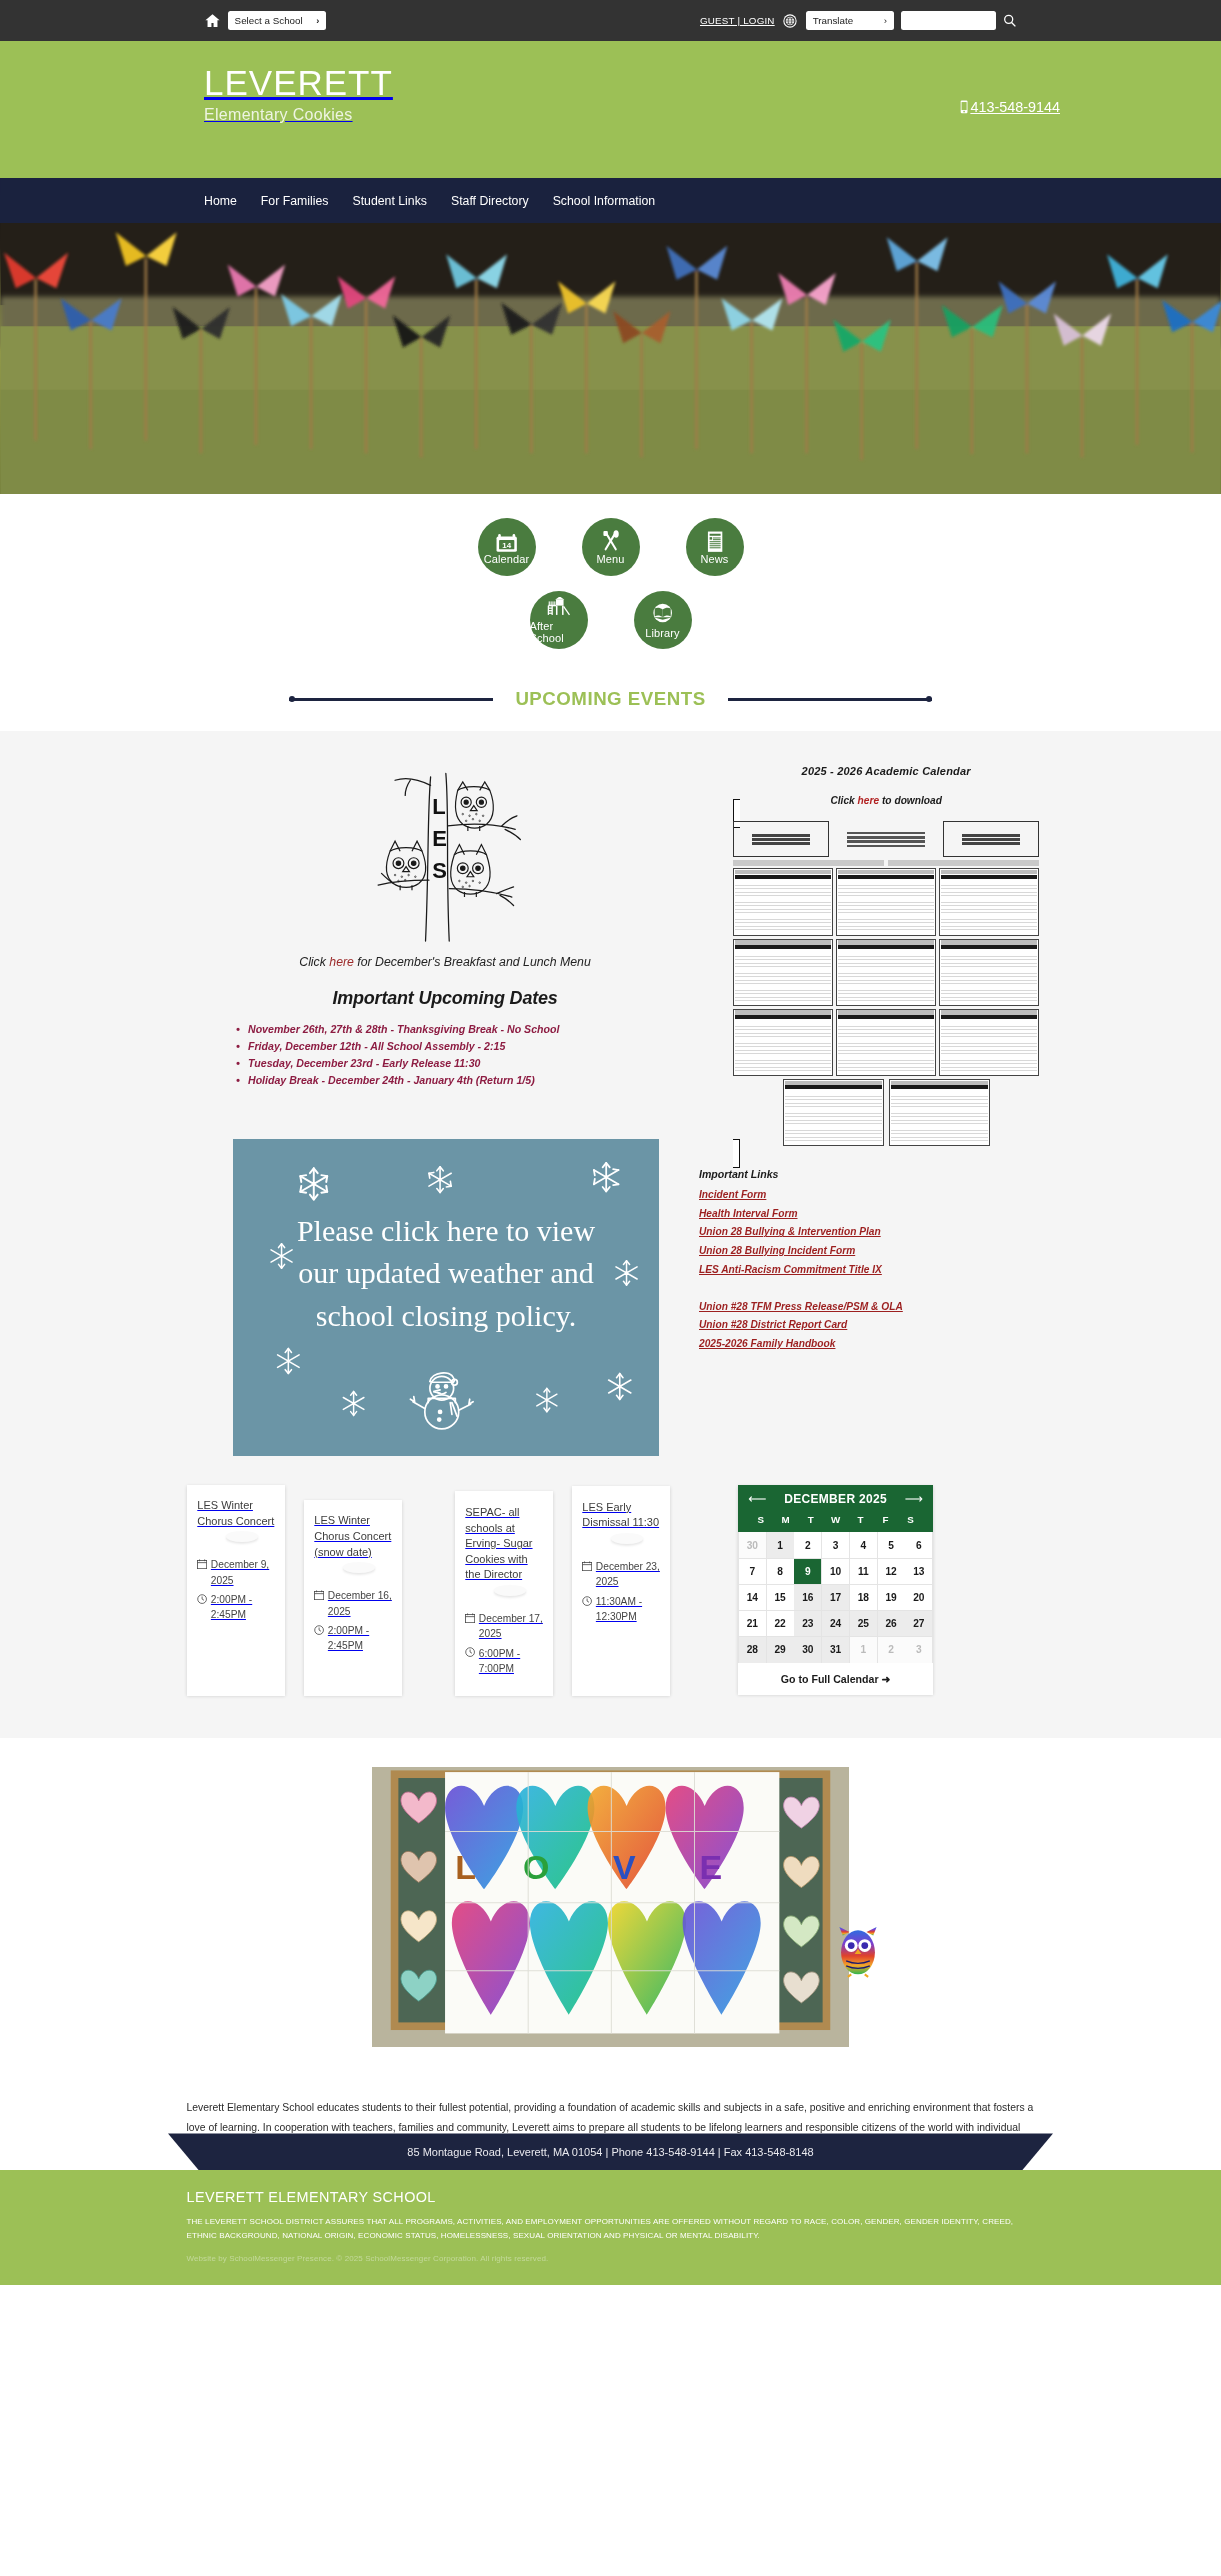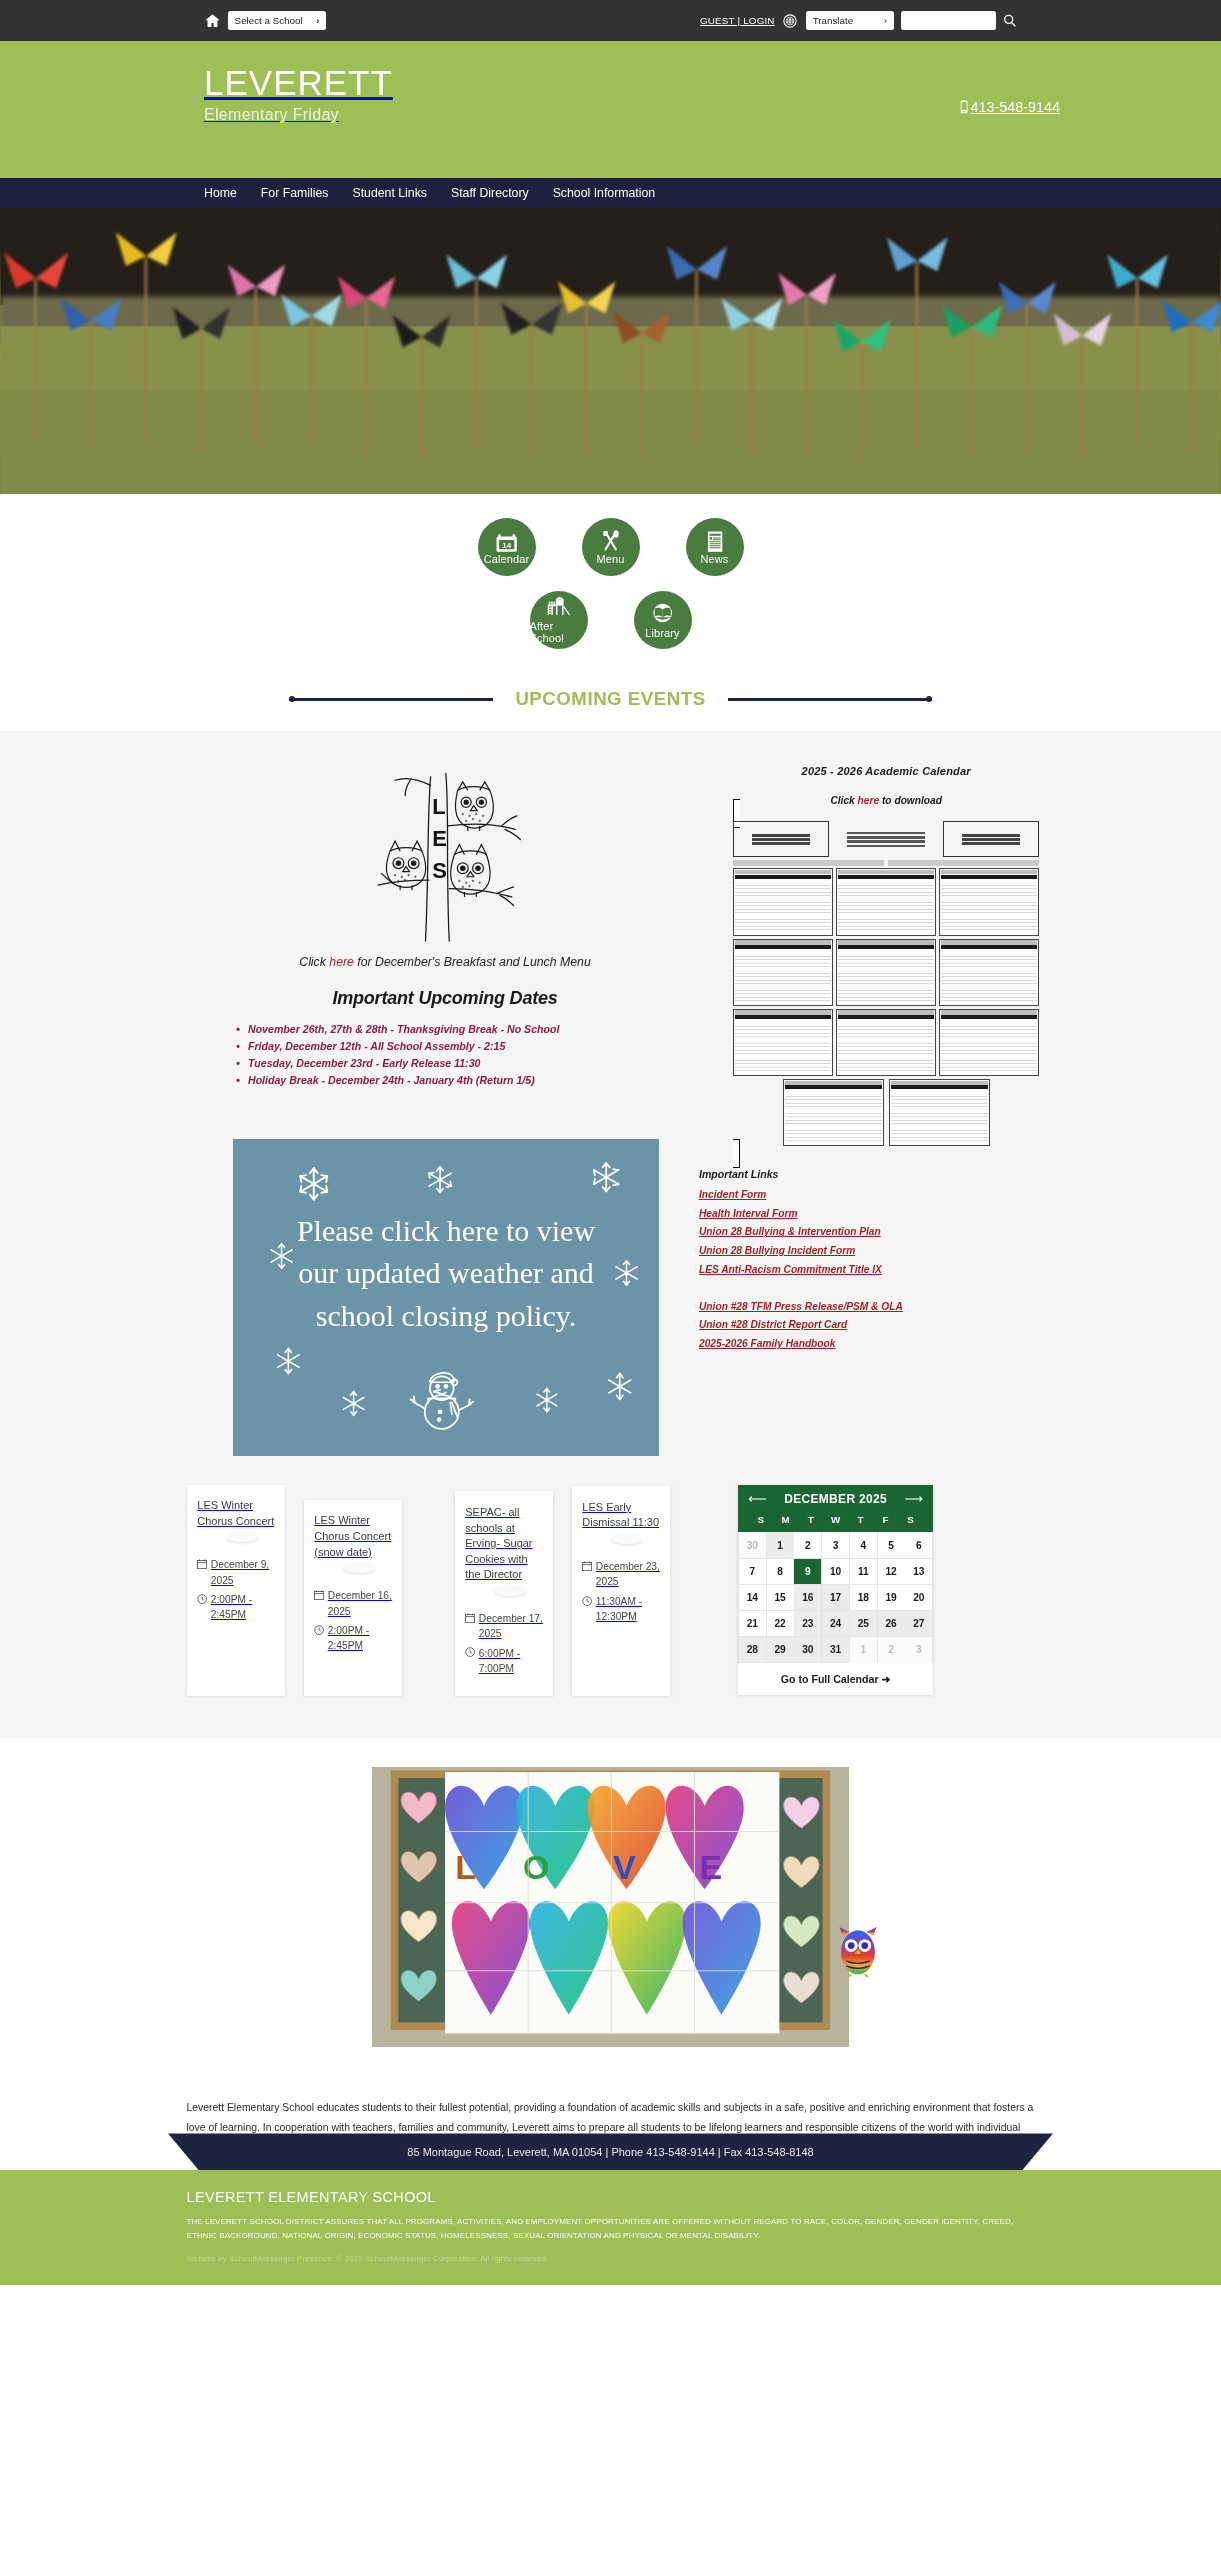--- a/index.html
+++ b/index.html
@@ -122,21 +122,21 @@
     background:
       
       linear-gradient(to bottom,
         rgba(25,22,18,1) 0%, rgba(38,34,26,1) 22%,
         rgba(120,122,60,1) 40%, rgba(150,155,72,1) 55%,
         rgba(132,140,64,1) 75%, rgba(108,118,52,1) 100%);
   }
   .topnav {
     position: absolute;
     top: 0; left: 0; right: 0;
-    height: 30px;
+    height: 45px;
     background: rgba(26,34,66,.93);
     display: flex;
     align-items: center;
     z-index: 5;
   }
   .topnav .items {
     display: flex;
     gap: 24px;
     margin-left: 204px;
   }
@@ -597,21 +597,21 @@
         <circle cx="10.5" cy="10" r="6.3" fill="none" stroke="#ffffff" stroke-width="2"></circle>
         <line x1="15" y1="14.8" x2="21" y2="21" stroke="#ffffff" stroke-width="2.2"></line>
       </svg>
     </div>
   </div>
 </div>
 
 <div class="masthead">
   <a class="brand" href="#">
     <div class="brand-name">LEVERETT</div>
-    <div class="brand-sub">Elementary Friday</div>
+    <div class="brand-sub">Elementary Cookies</div>
   </a>
   <a class="phone" href="#">
     <svg class="phone-icon" viewBox="0 0 12 16">
       <rect x="2" y="0.5" width="8" height="15" rx="1.4" fill="#ffffff"></rect>
       <rect x="3" y="2.4" width="6" height="9.4" fill="#9cc056"></rect>
       <circle cx="6" cy="13.6" r="1" fill="#9cc056"></circle>
     </svg>
     <span>413-548-9144</span>
   </a>
 </div>

